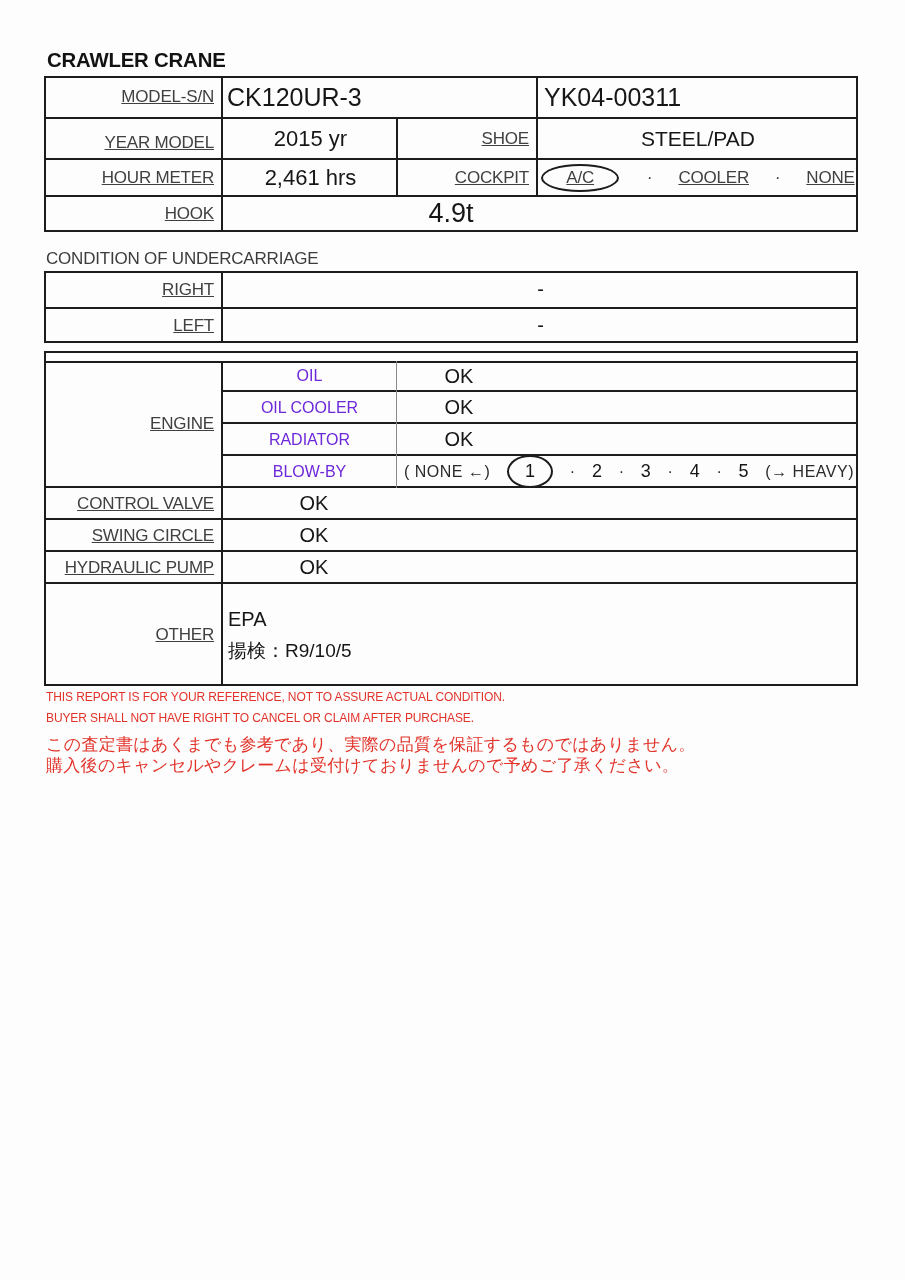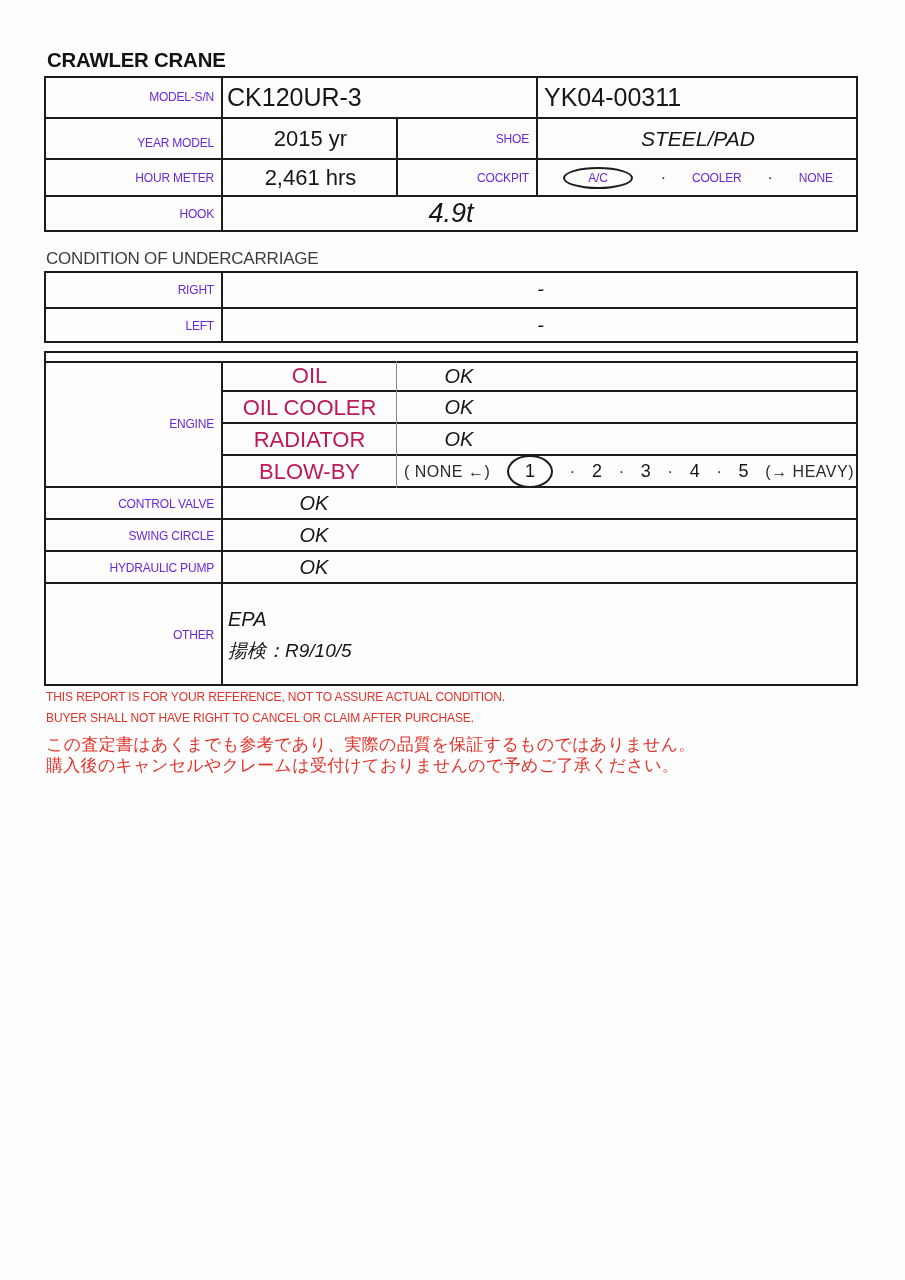--- a/index.html
+++ b/index.html
@@ -5,23 +5,23 @@
   * { margin:0; padding:0; box-sizing:border-box; }
   body { background:#ffffff; font-family:"Liberation Sans", sans-serif; }
   .page { position:relative; width:905px; height:1280px; background:#fdfdfd; overflow:hidden; color:#1e1e1e; }
   .abs { position:absolute; }
   .frame { position:absolute; border:2px solid #1c1c1c; background:transparent; }
   .hline, .vline { position:absolute; background:#1c1c1c; }
   .cell { position:absolute; display:flex; align-items:center; white-space:nowrap; }
   .r { justify-content:flex-end; padding-right:5px; }
   .c { justify-content:center; }
   .l { justify-content:flex-start; }
-  .lbl { font-size:12px; color:#6d28d9; letter-spacing:-0.2px; }
-  .sublbl { font-size:22px; color:#be185d; }
-  .val { font-size:20px; color:#161616;font-style:italic; }
+  .lbl { font-size:17px; color:#404040; letter-spacing:-0.2px;text-decoration:underline; }
+  .sublbl { font-size:16px; color:#6d28d9; }
+  .val { font-size:20px; color:#161616; }
   .big { font-size:25px; color:#161616; }
   .med { font-size:22px; color:#161616; }
   .title { position:absolute; left:47px; top:48px; font-size:21px; font-weight:bold; color:#121212;
            transform:scaleX(0.97); transform-origin:left center; letter-spacing:-0.2px; }
   .sechdr { position:absolute; left:46px; top:249px; font-size:17px; color:#3c3c3c; letter-spacing:-0.2px; }
   .ellipse { display:inline-flex; align-items:center; justify-content:center;
              border:2px solid #1c1c1c; border-radius:50%; padding:2px 23px; margin-right:2px; }
   .circle1 { display:inline-flex; align-items:center; justify-content:center;
              width:46px; height:33px; border:2px solid #1c1c1c; border-radius:50%; font-size:18px; color:#161616; }
   .dot { font-size:16px; color:#2a2a2a; }

